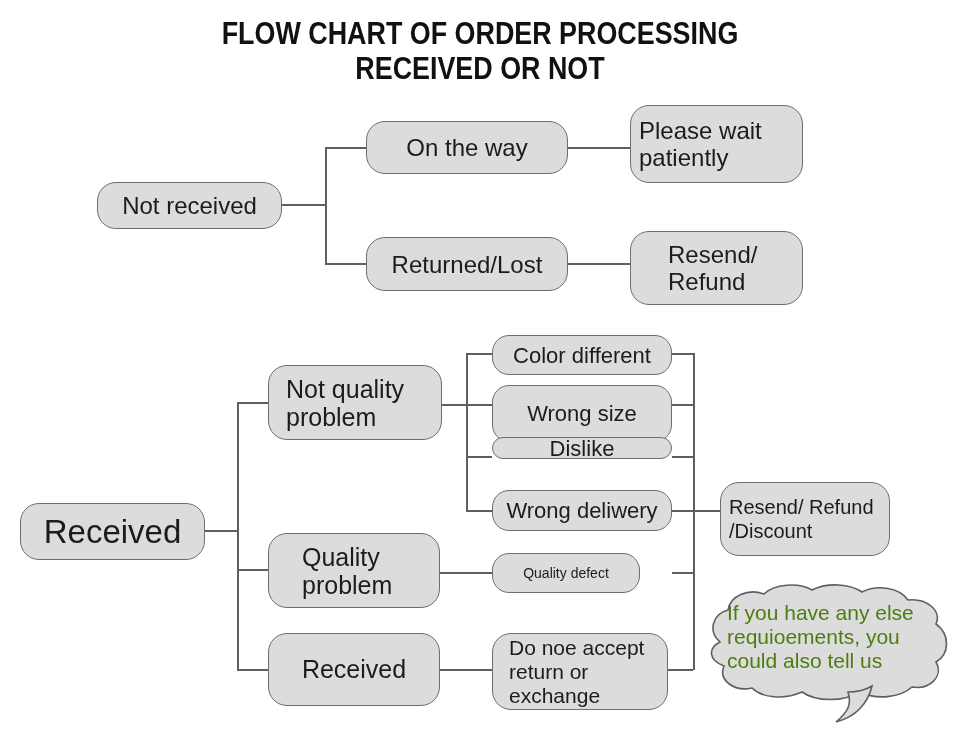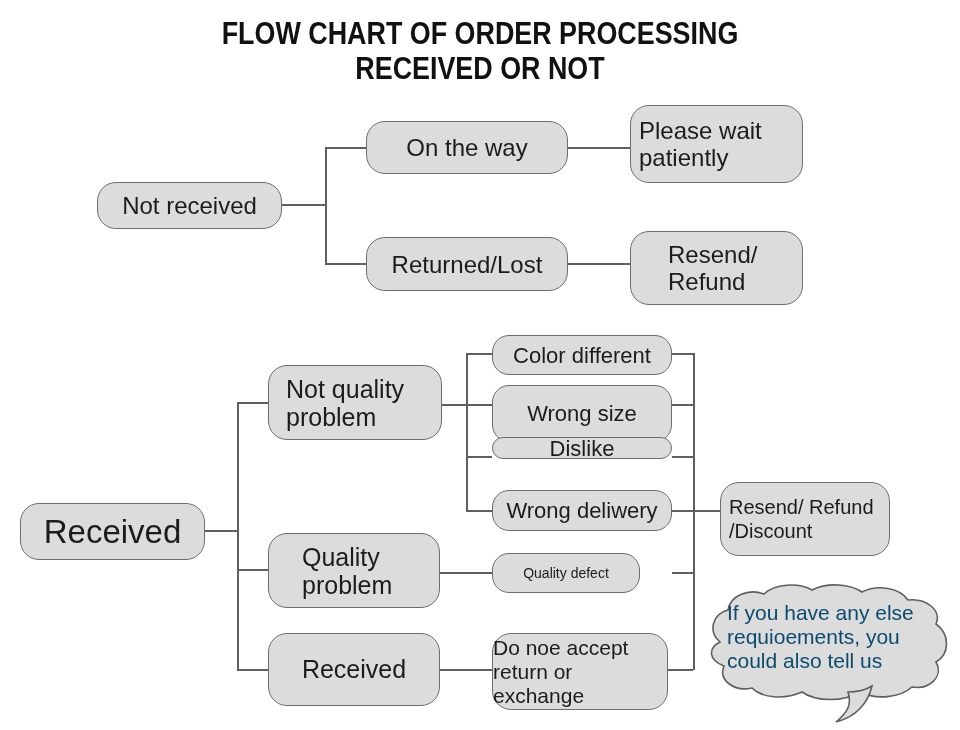--- a/index.html
+++ b/index.html
@@ -20,21 +20,21 @@
     font-size:24px;line-height:27px;color:#1c1c1c;
     white-space:pre-line;
   }
   .box.left{justify-content:flex-start;text-align:left;}
   .hline,.vline{position:absolute;background:#5f5f5f;}
   .hline{height:1.5px;}
   .vline{width:1.5px;}
   .bubble-svg{position:absolute;left:700px;top:580px;width:252px;height:148px;}
   .bubble-text{
     position:absolute;left:727px;top:601px;width:215px;
-    font-size:21px;line-height:24px;color:#0c4a6e;white-space:pre-line;text-align:left;
+    font-size:21px;line-height:24px;color:#4d7c0f;white-space:pre-line;text-align:left;
   }
 </style>
 </head>
 <body>
 
 <div class="stage">
 
   <div class="title">FLOW CHART OF ORDER PROCESSING
 RECEIVED OR NOT</div>
 
@@ -65,21 +65,21 @@
   <div class="box left" style="left:268px;top:533px;width:172px;height:75px;padding-left:33px;font-size:25px;line-height:28px;">Quality
 problem</div>
 
   <div class="box" style="left:268px;top:633px;width:172px;height:73px;font-size:25px;">Received</div>
 
   <div class="box" style="left:492px;top:335px;width:180px;height:40px;font-size:22px;border-radius:17px;">Color different</div>
   <div class="box" style="left:492px;top:385px;width:180px;height:57px;font-size:22px;border-radius:17px;">Wrong size</div>
   <div class="box" style="left:492px;top:437px;width:180px;height:22px;font-size:22px;border-radius:17px;">Dislike</div>
   <div class="box" style="left:492px;top:490px;width:180px;height:41px;font-size:22px;border-radius:17px;">Wrong deliwery</div>
   <div class="box" style="left:492px;top:553px;width:148px;height:40px;font-size:14px;border-radius:17px;">Quality defect</div>
-  <div class="box left" style="left:492px;top:633px;width:176px;height:77px;padding-left:0;font-size:21px;line-height:24px;">Do noe accept
+  <div class="box left" style="left:492px;top:633px;width:176px;height:77px;padding-left:16px;font-size:21px;line-height:24px;">Do noe accept
 return or
 exchange</div>
 
   <div class="box left" style="left:720px;top:482px;width:170px;height:74px;padding-left:8px;font-size:20px;line-height:24px;">Resend/ Refund
 /Discount</div>
 
   <div class="hline" style="left:205px;top:530px;width:32px;"></div>
   <div class="vline" style="left:237px;top:402px;height:268px;"></div>
   <div class="hline" style="left:237px;top:402px;width:31px;"></div>
   <div class="hline" style="left:237px;top:569px;width:31px;"></div>

